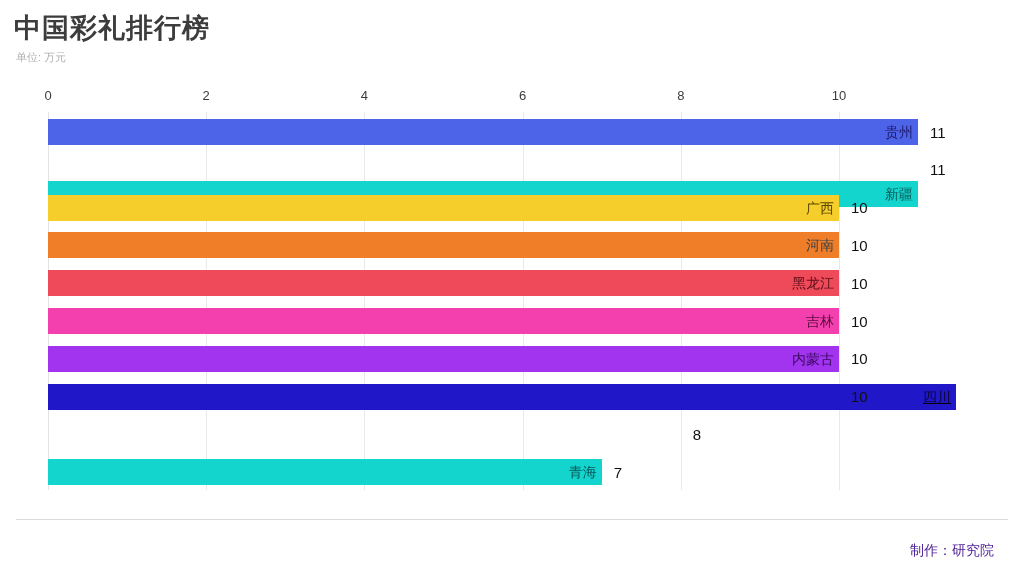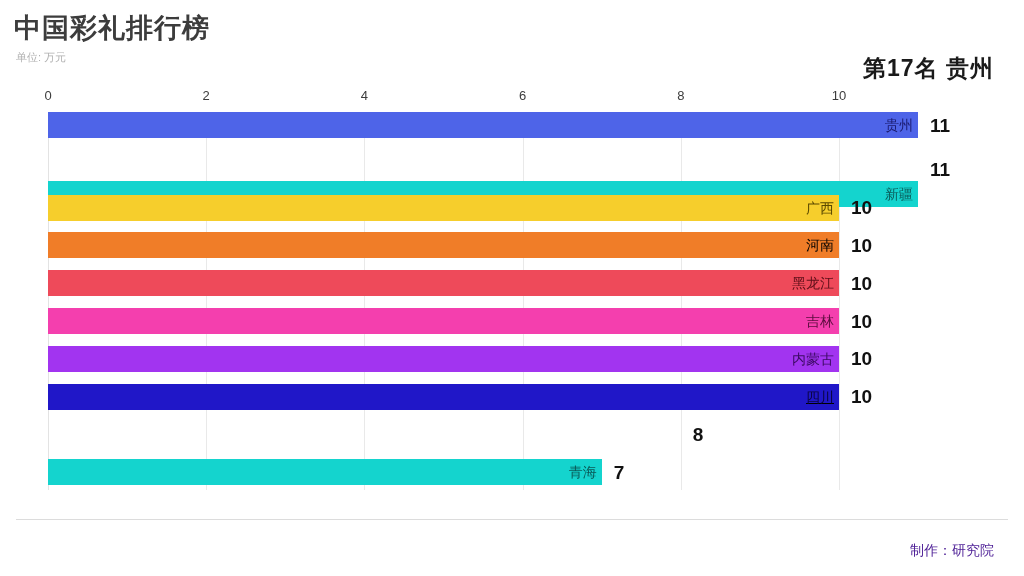--- a/index.html
+++ b/index.html
@@ -55,83 +55,82 @@
     display: flex; align-items: center; justify-content: flex-end;
   }
   .bar-label {
     font-size: 14px; font-weight: 400;
     padding-right: 5px; white-space: nowrap;
     line-height: 1;
   }
   .bar-value {
     position: absolute; top: 0; height: 26px;
     display: flex; align-items: center;
-    font-size: 19px; font-weight: 700; color: #111111;
+    font-size: 15px; font-weight: 400; color: #111111;
     white-space: nowrap; line-height: 1;
   }
 
   
   .footer-rule {
     position: absolute; left: 16px; right: 16px; top: 519px;
     height: 1px; background: #dcdcdc;
   }
   .credit {
     position: absolute; right: 30px; top: 542px;
     font-size: 14px; color: #4c1d95; white-space: nowrap;
   }
 </style>
 </head>
 <body>
 
 <div id="root">
 
   <div class="title">中国彩礼排行榜</div>
   <div class="subtitle">单位: 万元</div>
-  <div class="rank-caption">第17名 贵州</div>
 
   <div class="ticklabels" id="ticklabels">
       <div class="ticklabel" style="left: 0px;">0</div>
       <div class="ticklabel" style="left: 158.2px;">2</div>
       <div class="ticklabel" style="left: 316.4px;">4</div>
       <div class="ticklabel" style="left: 474.6px;">6</div>
       <div class="ticklabel" style="left: 632.8px;">8</div>
       <div class="ticklabel" style="left: 791px;">10</div>
     </div>
 
   <div class="plot">
     <div class="gridlines" id="gridlines">
         <div class="gridline first" style="left: 0px;"></div>
         <div class="gridline" style="left: 158.2px;"></div>
         <div class="gridline" style="left: 316.4px;"></div>
         <div class="gridline" style="left: 474.6px;"></div>
         <div class="gridline" style="left: 632.8px;"></div>
         <div class="gridline" style="left: 791px;"></div>
       </div>
     <div id="bars">
-        <div class="bar-row" style="top: 0; width: 870px; padding-left: 37px;">
+        <div class="bar-row" style="top: 7px; width: 870px; padding-left: 37px;">
           <div class="bar" style="width: 870.1px; background: rgb(78, 100, 232);">
             <span class="bar-label" style="color: rgb(26, 26, 110);">贵州</span>
           </div>
           <div class="bar-value" style="left: 882.1px;">11</div>
         </div>
         <div class="bar-row" style="top: 44.8px; width: 870px;">
           <div class="bar" style="width: 870.1px; background: rgb(20, 212, 206); margin-top: 24px;">
             <span class="bar-label" style="color: rgb(10, 90, 88);">新疆</span>
           </div>
           <div class="bar-value" style="left: 882.1px;">11</div>
         </div>
         <div class="bar-row" style="top: 82.6px; width: 870px;">
           <div class="bar" style="width: 791px; background: rgb(246, 206, 44);">
             <span class="bar-label" style="color: rgb(92, 74, 0);">广西</span>
           </div>
           <div class="bar-value" style="left: 803px;">10</div>
         </div>
         <div class="bar-row" style="top: 120.4px; width: 870px;">
           <div class="bar" style="width: 791px; background: rgb(240, 125, 40);">
-            <span class="bar-label" style="color: #000000;">河南</span>
+            <span class="bar-label" style="color: #404040;">河南</span>
           </div>
           <div class="bar-value" style="left: 803px;">10</div>
         </div>
         <div class="bar-row" style="top: 158.2px; width: 870px;">
           <div class="bar" style="width: 791px; background: rgb(238, 74, 90);">
             <span class="bar-label" style="color: rgb(92, 15, 24);">黑龙江</span>
           </div>
           <div class="bar-value" style="left: 803px;">10</div>
         </div>
         <div class="bar-row" style="top: 196px; width: 870px;">
@@ -140,21 +139,21 @@
           </div>
           <div class="bar-value" style="left: 803px;">10</div>
         </div>
         <div class="bar-row" style="top: 233.8px; width: 870px;">
           <div class="bar" style="width: 791px; background: rgb(162, 52, 240);">
             <span class="bar-label" style="color: rgb(59, 10, 98);">内蒙古</span>
           </div>
           <div class="bar-value" style="left: 803px;">10</div>
         </div>
         <div class="bar-row" style="top: 271.6px; width: 870px;">
-          <div class="bar" style="width: 791px; background: rgb(32, 23, 200); text-decoration: underline;">
+          <div class="bar" style="width: 908px; background: rgb(32, 23, 200); text-decoration: underline;">
             <span class="bar-label" style="color: rgb(10, 5, 64);">四川</span>
           </div>
           <div class="bar-value" style="left: 803px;">10</div>
         </div>
         <div class="bar-row" style="top: 309.4px; width: 870px;">
           <div class="bar-value" style="left: 644.8px;">8</div>
         </div>
         <div class="bar-row" style="top: 347.2px; width: 870px;">
           <div class="bar" style="width: 553.7px; background: rgb(20, 212, 206);">
             <span class="bar-label" style="color: rgb(10, 90, 88);">青海</span>

